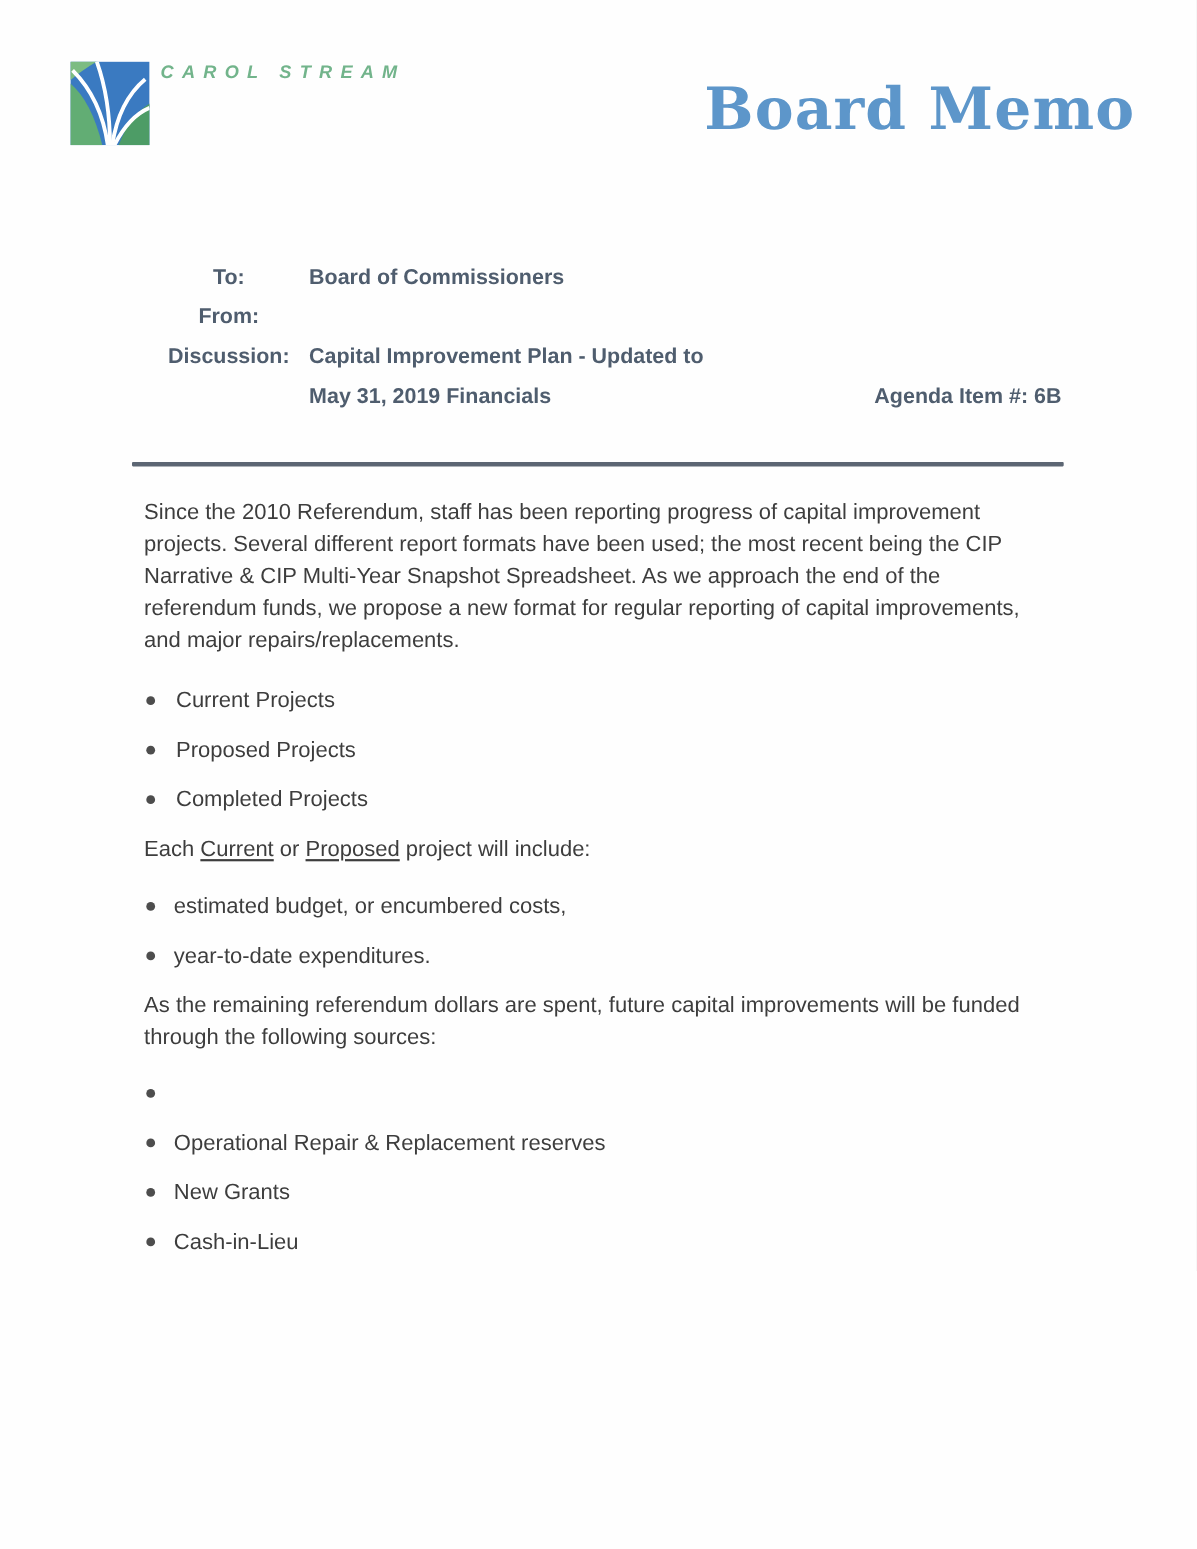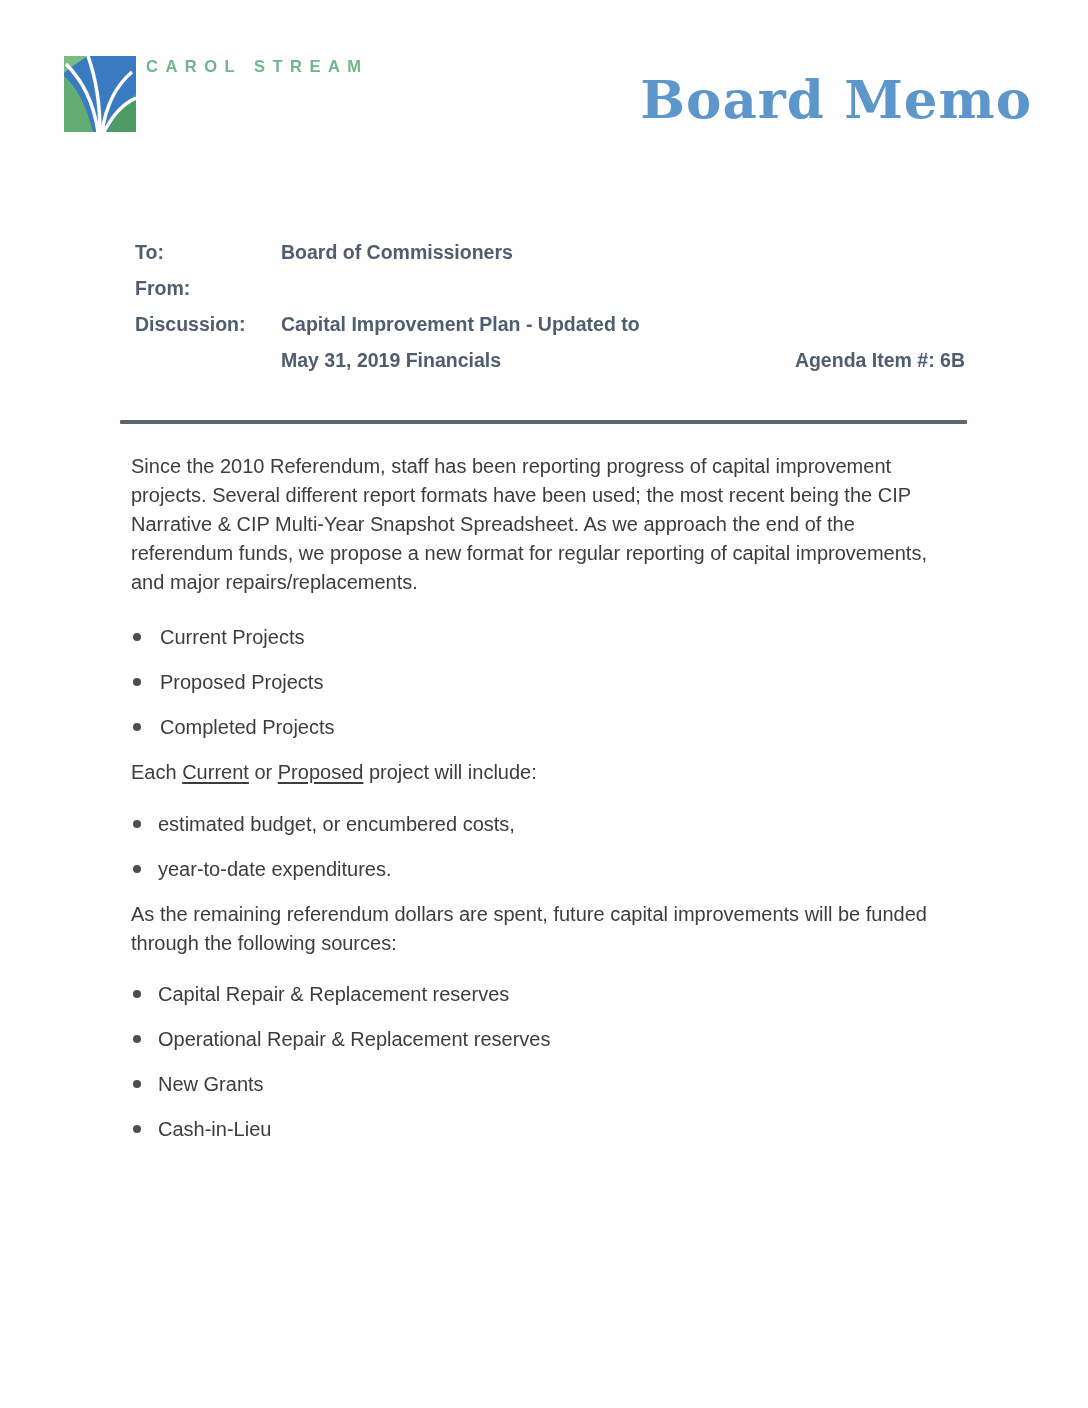--- a/index.html
+++ b/index.html
@@ -19,21 +19,21 @@
     margin:0 auto;
     font-family:"Liberation Sans","DejaVu Sans",sans-serif;
     overflow:hidden;
   }
   
   .logo{
     position:absolute;left:64px;top:56px;
     display:flex;align-items:flex-start;gap:10px;
   }
   .logo-mark{width:72px;height:76px;display:block;}
-  .brand-text{margin-top:1px;}
+  .brand-text{margin-top:1px;font-style:italic;}
   .brand-top{
     font-size:16.5px;font-weight:700;letter-spacing:7.5px;
     color:var(--brand-green);
     white-space:nowrap;
   }
   .brand-bottom{
     font-family:"DejaVu Serif","Liberation Serif",serif;
     font-size:35px;font-weight:700;line-height:1.1;
     color:var(--brand-blue);
     letter-spacing:0.5px;
@@ -45,21 +45,21 @@
     font-size:53px;font-weight:700;
     color:var(--title-blue);
     letter-spacing:1px;
     white-space:nowrap;
   }
   
   .memo-block{
     position:absolute;left:135px;top:234px;width:832px;
     font-size:19.5px;font-weight:700;color:var(--memo-text);
   }
-  .memo-row{display:flex;height:36px;align-items:center;}
+  .memo-row{display:flex;height:36px;align-items:center;text-align:center;}
   .memo-label{width:146px;flex:0 0 146px;}
   .memo-value-wrap{
     width:684px;display:flex;justify-content:space-between;align-items:center;
   }
   .rule{
     position:absolute;left:120px;top:420px;width:847px;height:4px;
     background:var(--rule);border-radius:1px;
   }
   
   .body{
@@ -170,21 +170,20 @@
           <span class="bullet-text">year-to-date expenditures.</span>
         </li>
       </ul>
 
     <p class="p4">As the remaining referendum dollars are spent, future capital improvements will be funded through the following sources:</p>
 
     <ul class="bullet-list list3">
 
         <li class="bullet-item">
           <span class="bullet-dot"></span>
-          <span class="bullet-text">Capital Repair &amp; Replacement reserves</span>
         </li>
 
         <li class="bullet-item">
           <span class="bullet-dot"></span>
           <span class="bullet-text">Operational Repair &amp; Replacement reserves</span>
         </li>
 
         <li class="bullet-item">
           <span class="bullet-dot"></span>
           <span class="bullet-text">New Grants</span>

